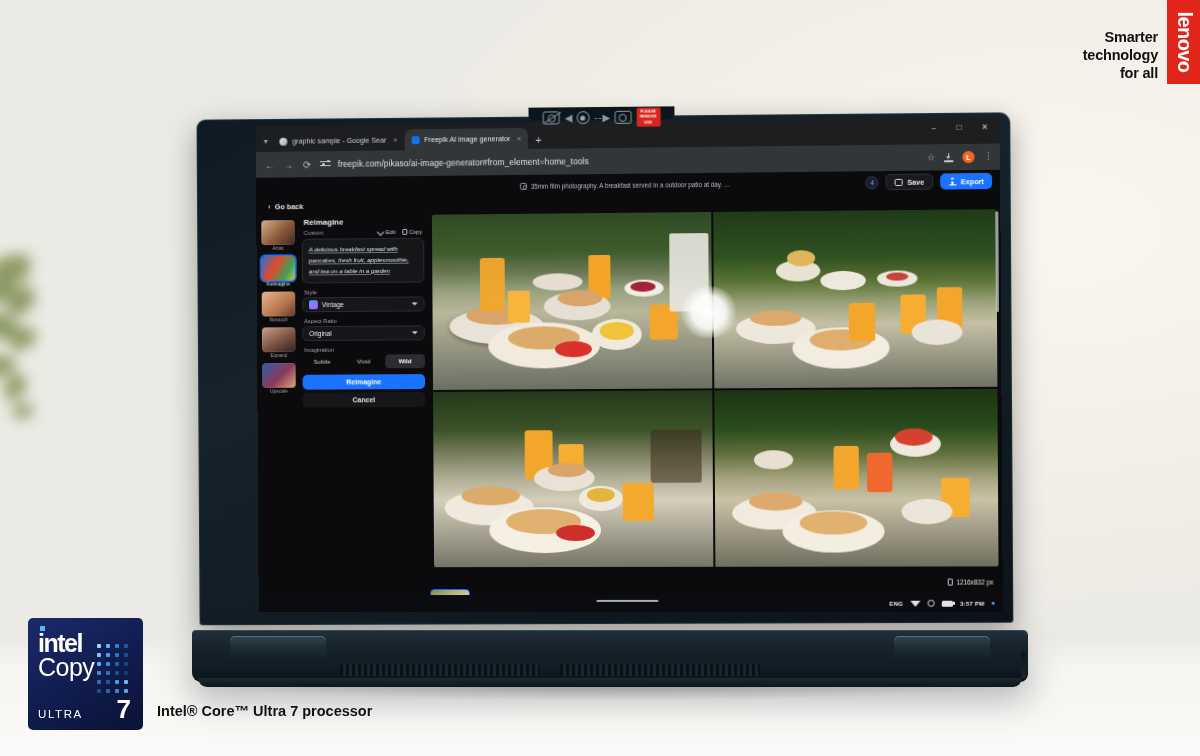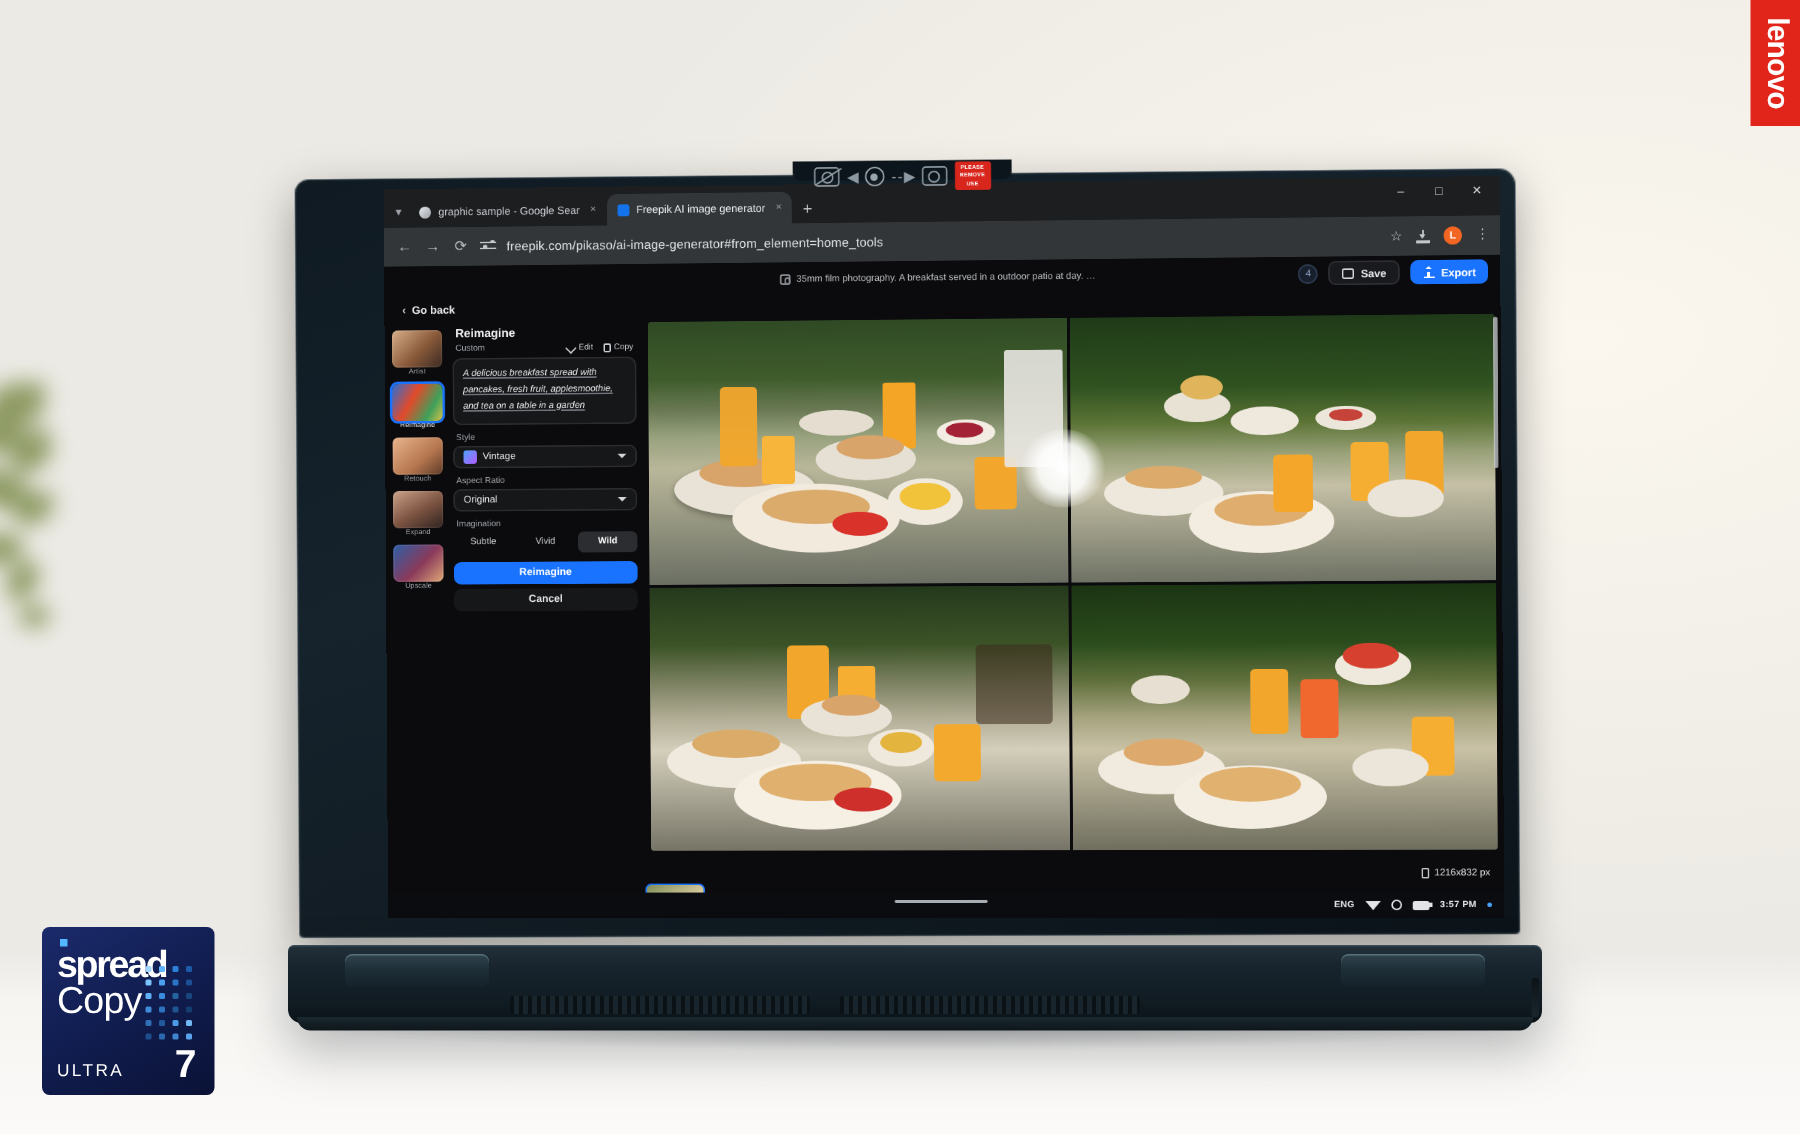--- a/index.html
+++ b/index.html
@@ -241,29 +241,34 @@
     <div class="leaf" style="left:26px;top:34px;width:30px;height:24px;transform:rotate(-25deg);"></div>
     <div class="leaf" style="left:2px;top:58px;width:36px;height:26px;transform:rotate(40deg);"></div>
     <div class="leaf" style="left:30px;top:74px;width:26px;height:20px;transform:rotate(-10deg);"></div>
     <div class="leaf" style="left:4px;top:100px;width:30px;height:22px;transform:rotate(15deg);"></div>
     <div class="leaf" style="left:22px;top:122px;width:26px;height:20px;transform:rotate(-35deg);"></div>
     <div class="leaf" style="left:34px;top:148px;width:18px;height:16px;transform:rotate(25deg);"></div>
   </div>
 </div>
 
 <div id="brand">
+  <div id="brand-txt">
+    <div>Smarter</div>
+    <div>technology</div>
+    <div>for all</div>
+  </div>
   <div id="lenovo-box">
     <span id="lenovo-word">lenovo</span>
   </div>
 </div>
 
 <div id="intel-wrap">
   <div id="intel-badge">
     <span class="ib-dot-i"></span>
-    <div class="ib-intel">spread</div>
+    <div class="ib-intel">intel</div>
     <div class="ib-core">Copy</div>
     <div class="dotgrid">
       <i style="left:0;top:0;background:#9fd4ff"></i>
         <i style="left:9px;top:0;background:#5fb6ff"></i>
       <i style="left:18px;top:0;background:#2e7fd6"></i>
         <i style="left:27px;top:0;background:#1d5aa8"></i>
       <i style="left:0;top:9px;background:#7cc4ff"></i>
         <i style="left:9px;top:9px;background:#4aa1f0"></i>
       <i style="left:18px;top:9px;background:#2a74c8"></i>
         <i style="left:27px;top:9px;background:#1a4f94"></i>
@@ -281,20 +286,21 @@
         <i style="left:27px;top:36px;background:#6fb8f5"></i>
       <i style="left:0;top:45px;background:#1d4e8c"></i>
         <i style="left:9px;top:45px;background:#2b68ad"></i>
       <i style="left:18px;top:45px;background:#3f86cf"></i>
         <i style="left:27px;top:45px;background:#58a4ea"></i>
     </div>
     <div class="ib-ultra">ULTRA</div>
     <div class="ib-seven">7</div>
   </div>
   <div id="intel-cap">
+    <div>Intel® Core™ Ultra 7 processor</div>
   </div>
 </div>
 
 <div id="laptop">
 
   <div id="lid">
     <div id="notch"></div>
 
     <div id="cam-row">
       <span class="cam-ico crossed"></span>

